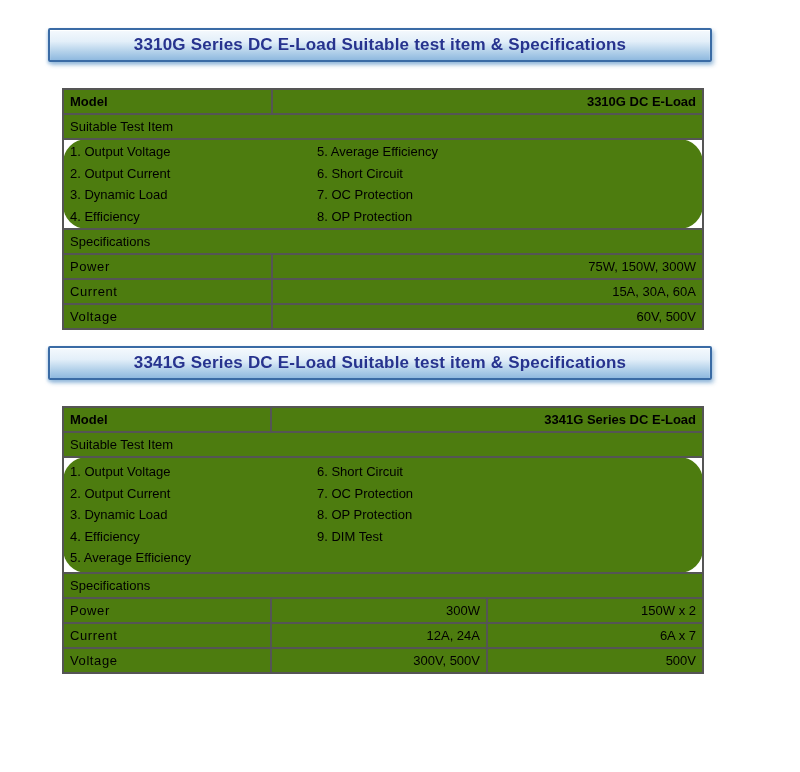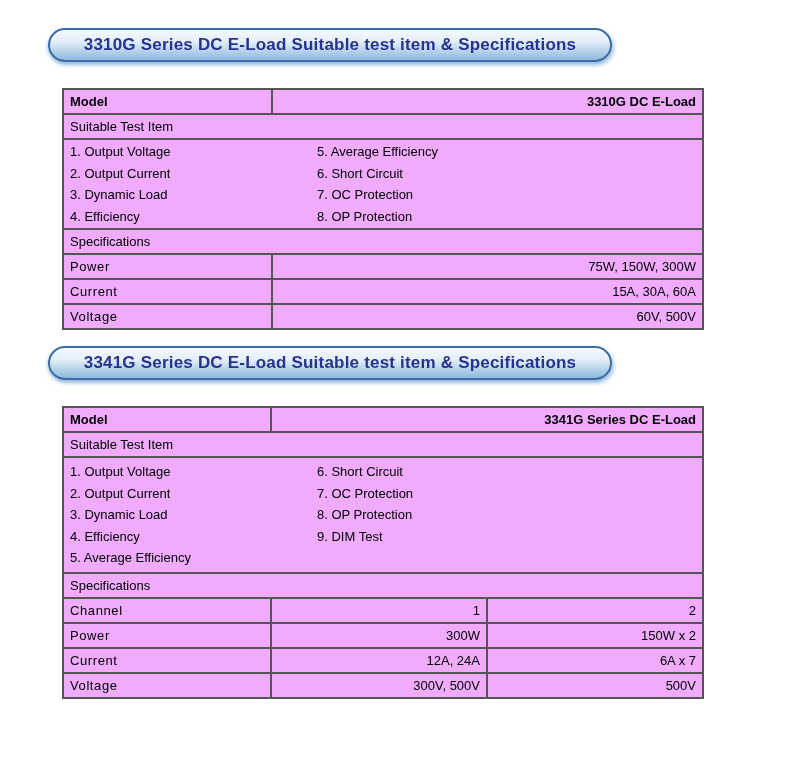--- a/index.html
+++ b/index.html
@@ -4,24 +4,24 @@
 <style>
   * { margin: 0; padding: 0; box-sizing: border-box; }
   html, body {
     width: 800px; height: 772px;
     background: #ffffff;
     font-family: "Liberation Sans", "DejaVu Sans", sans-serif;
     color: #000000;
     overflow: hidden;
   }
   .banner {
-    width: 564px; height: 34px;
+    width: 664px; height: 34px;
     margin-left: 48px;
     border: 2px solid #3a6ba5;
-    border-radius: 17px;
+    border-radius: 2px;
     background: linear-gradient(to bottom, #f4f9fd 0%, #e3eff9 38%, #b3d1ea 72%, #8fb9df 100%);
     box-shadow: 2px 3px 4px rgba(125,168,208,0.65), -1px 2px 3px rgba(150,190,225,0.55), inset 0 1px 1px #ffffff;
     display: flex; align-items: center; justify-content: center;
     color: #27338e;
     font-weight: bold;
     font-size: 17px;
     letter-spacing: 0.2px;
   }
   .banner-1 { margin-top: 28px; }
   .banner-2 { margin-top: 16px; }
@@ -31,27 +31,27 @@
     border-collapse: collapse;
     table-layout: fixed;
     border: 2px solid #3f3f3f;
   }
   table.spec td {
     border: 2px solid #555555;
     font-size: 13px;
     height: 25px;
     padding: 0 6px;
     vertical-align: middle;
-    background: #f0abfc;
+    background: #4d7c0f;
   }
   td.yellow { background: #ffe600; font-weight: bold; }
   td.cyan   { background: #00e2ff; font-weight: normal; }
   td.graylb { background: #c3c5c7; font-weight: normal; letter-spacing: 0.6px; }
   td.center { text-align: right; }
-  td.items-cell { padding: 6px 0 6px 14px; vertical-align: top; }
+  td.items-cell { padding: 6px 0 6px 14px; vertical-align: top; border-radius: 24px; }
   tr.items-a td { height: 90px; }
   tr.items-b td { height: 116px; }
   .items-wrap { display: flex; }
   .items-col { display: flex; flex-direction: column; }
   .items-col.left { width: 247px; }
   .item { line-height: 21.5px; font-size: 13px; white-space: nowrap; }
 </style>
 </head>
 <body>
 
@@ -142,25 +142,20 @@
           <div class="item">8. OP Protection</div>
           <div class="item">9. DIM Test</div>
         </div>
       </div>
     </td>
   </tr>
   <tr>
     <td class="cyan" colspan="3">Specifications</td>
   </tr>
   <tr>
-    <td class="graylb">Channel</td>
-    <td class="center">1</td>
-    <td class="center">2</td>
-  </tr>
-  <tr>
     <td class="graylb">Power</td>
     <td class="center">300W</td>
     <td class="center">150W x 2</td>
   </tr>
   <tr>
     <td class="graylb">Current</td>
     <td class="center">12A, 24A</td>
     <td class="center">6A x 7</td>
   </tr>
   <tr>

